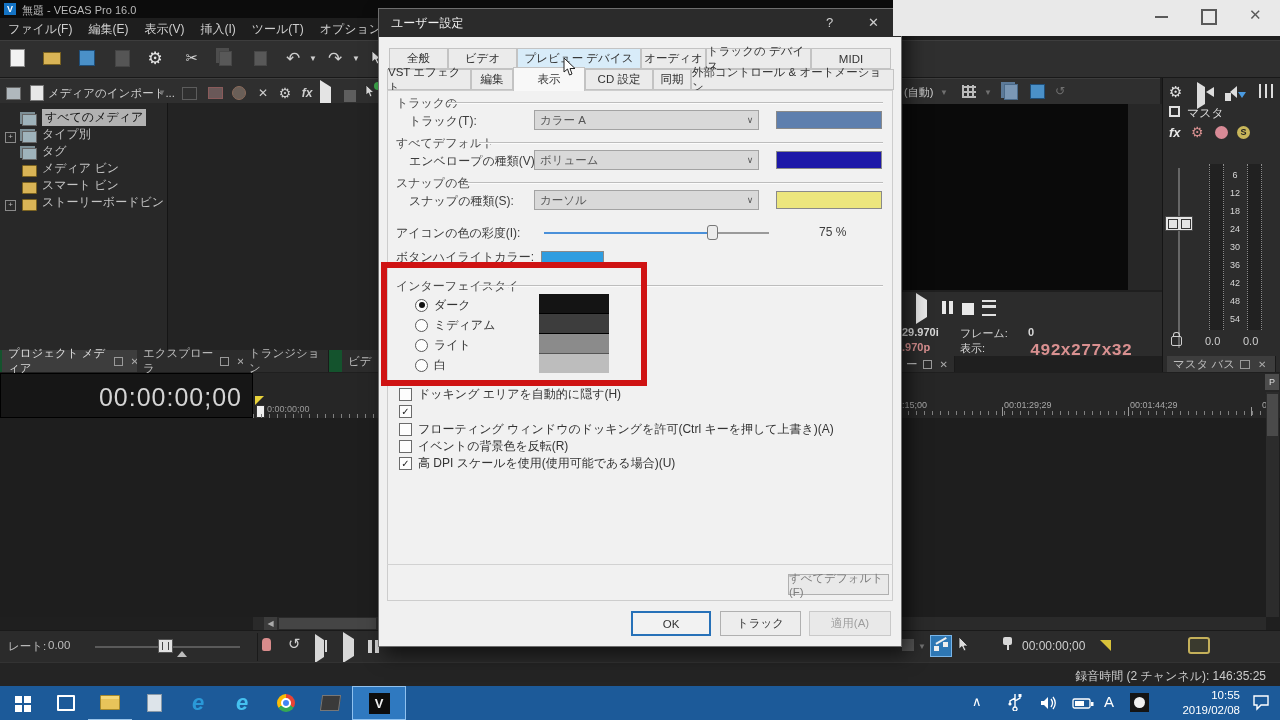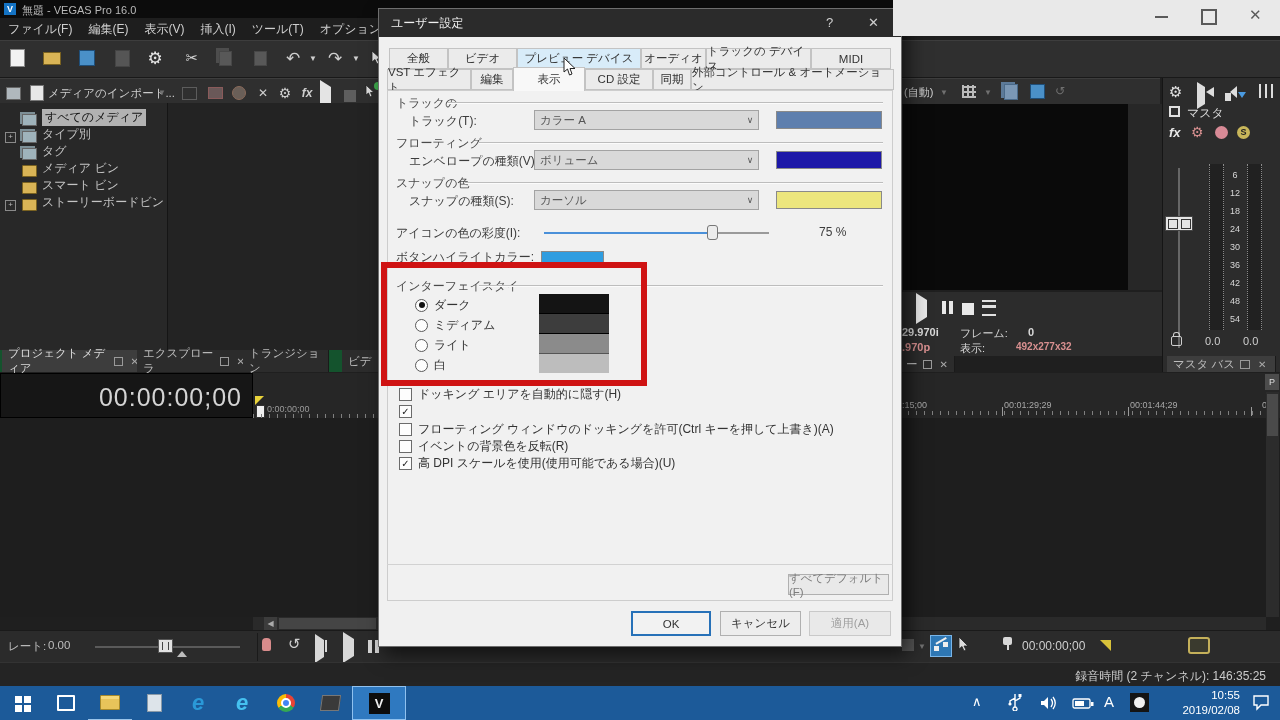--- a/index.html
+++ b/index.html
@@ -289,21 +289,21 @@
     <div class="abs" style="left:82px;top:8px;width:14px;height:12px;border-top:2.5px solid #e0e0e0;border-bottom:2.5px solid #e0e0e0;">
         <span style="display:block;margin-top:3px;width:14px;height:2.5px;background:#e0e0e0;"></span>
       </div>
   </div>
   <div class="abs" style="left:900px;top:324px;width:262px;height:32px;background:#2c2c2c;">
     <div class="abs" style="left:2px;top:2px;font-size:11px;font-weight:bold;color:#d8d8d8;">29.970i</div>
     <div class="abs" style="left:2px;top:17px;font-size:11px;font-weight:bold;color:#d99090;">.970p</div>
     <div class="abs" style="left:60px;top:2px;font-size:11px;color:#d8d8d8;">フレーム:</div>
     <div class="abs" style="left:128px;top:2px;font-size:11px;font-weight:bold;color:#d8d8d8;">0</div>
     <div class="abs" style="left:60px;top:17px;font-size:11px;color:#d8d8d8;">表示:</div>
-    <div class="abs" style="left:116px;top:17px;font-size:10px;font-weight:bold;color:#d99090;">492x277x32</div>
+    <div class="abs" style="left:130px;top:17px;font-size:17px;font-weight:bold;color:#d99090;font-family:Liberation Mono, monospace;">492x277x32</div>
   </div>
   <div class="abs ptab" style="left:900px;top:356px;width:42px;height:16px;">
     <span>ー</span>
     <span class="wbox"></span>
     <span class="tclose">✕</span>
   </div>
 
   <div class="abs" style="left:1162px;top:78px;width:118px;height:294px;background:#2c2c2c;border-left:1px solid #151515;">
     <div class="abs" style="left:6px;top:5px;font-size:15px;color:#e4e4e4;">⚙</div>
     <div class="abs" style="left:34px;top:9px;"><span class="tri-r" style="border-left:8px solid #ddd;border-top:5px solid transparent;border-bottom:5px solid transparent;"></span><span style="position:absolute;left:9px;top:0;width:0;height:0;border-right:8px solid #ddd;border-top:5px solid transparent;border-bottom:5px solid transparent;"></span></div>
@@ -371,21 +371,21 @@
 
     <div class="grp" style="left:17px;top:86px;">トラックの</div>
     <div class="gline" style="left:68px;top:93px;width:436px;"></div>
     <div class="flabel" style="left:30px;top:104px;">トラック(T):</div>
     <div class="combo" style="left:155px;top:101px;">
       <span class="cv">カラー A</span>
       <span class="ca">∨</span>
     </div>
     <div class="swatch" style="left:397px;top:102px;background:#5e7fae;"></div>
 
-    <div class="grp" style="left:17px;top:126px;">フローティング</div>
+    <div class="grp" style="left:17px;top:126px;">すべてデフォルト</div>
     <div class="gline" style="left:100px;top:133px;width:404px;"></div>
     <div class="flabel" style="left:30px;top:144px;">エンベロープの種類(V)</div>
     <div class="combo" style="left:155px;top:141px;">
       <span class="cv">ボリューム</span>
       <span class="ca">∨</span>
     </div>
     <div class="swatch" style="left:397px;top:142px;background:#1d18a8;"></div>
 
     <div class="grp" style="left:17px;top:166px;font-family:Liberation Mono, monospace;">スナップの色</div>
     <div class="gline" style="left:86px;top:173px;width:418px;"></div>
@@ -452,21 +452,21 @@
       </div>
       <div class="cbrow">
         <span class="cb">✓</span>
         <span>高 DPI スケールを使用(使用可能である場合)(U)</span>
       </div>
     </div>
 
     <div class="abs" style="left:8px;top:555px;width:506px;height:1px;background:#d2d2d2;"></div>
     <div class="btn" style="left:409px;top:565px;width:101px;height:21px;color:#7d7d7d;">すべてデフォルト(F)</div>
     <div class="btn" style="left:252px;top:602px;width:80px;height:25px;background:#f2f2f2;border:2px solid #2771b8;">OK</div>
-    <div class="btn" style="left:341px;top:602px;width:81px;height:25px;background:#ededed;">キャンセル</div>
+    <div class="btn" style="left:341px;top:602px;width:81px;height:25px;background:#ededed;">トラック</div>
     <div class="btn" style="left:430px;top:602px;width:82px;height:25px;color:#9d9d9d;border-color:#c9c9c9;">適用(A)</div>
   </div>
 
   <div id="redbox"></div>
 
   <div class="cursor-svg" style="left:563px;top:57px;">
     <svg width="14" height="20" viewBox="0 0 14 20">
         <path d="M1 1 L1 15 L4.5 12 L6.5 18 L9 17 L7 11.5 L12 11.5 Z" fill="#fff" stroke="#222" stroke-width="1"></path>
       </svg>
   </div>

